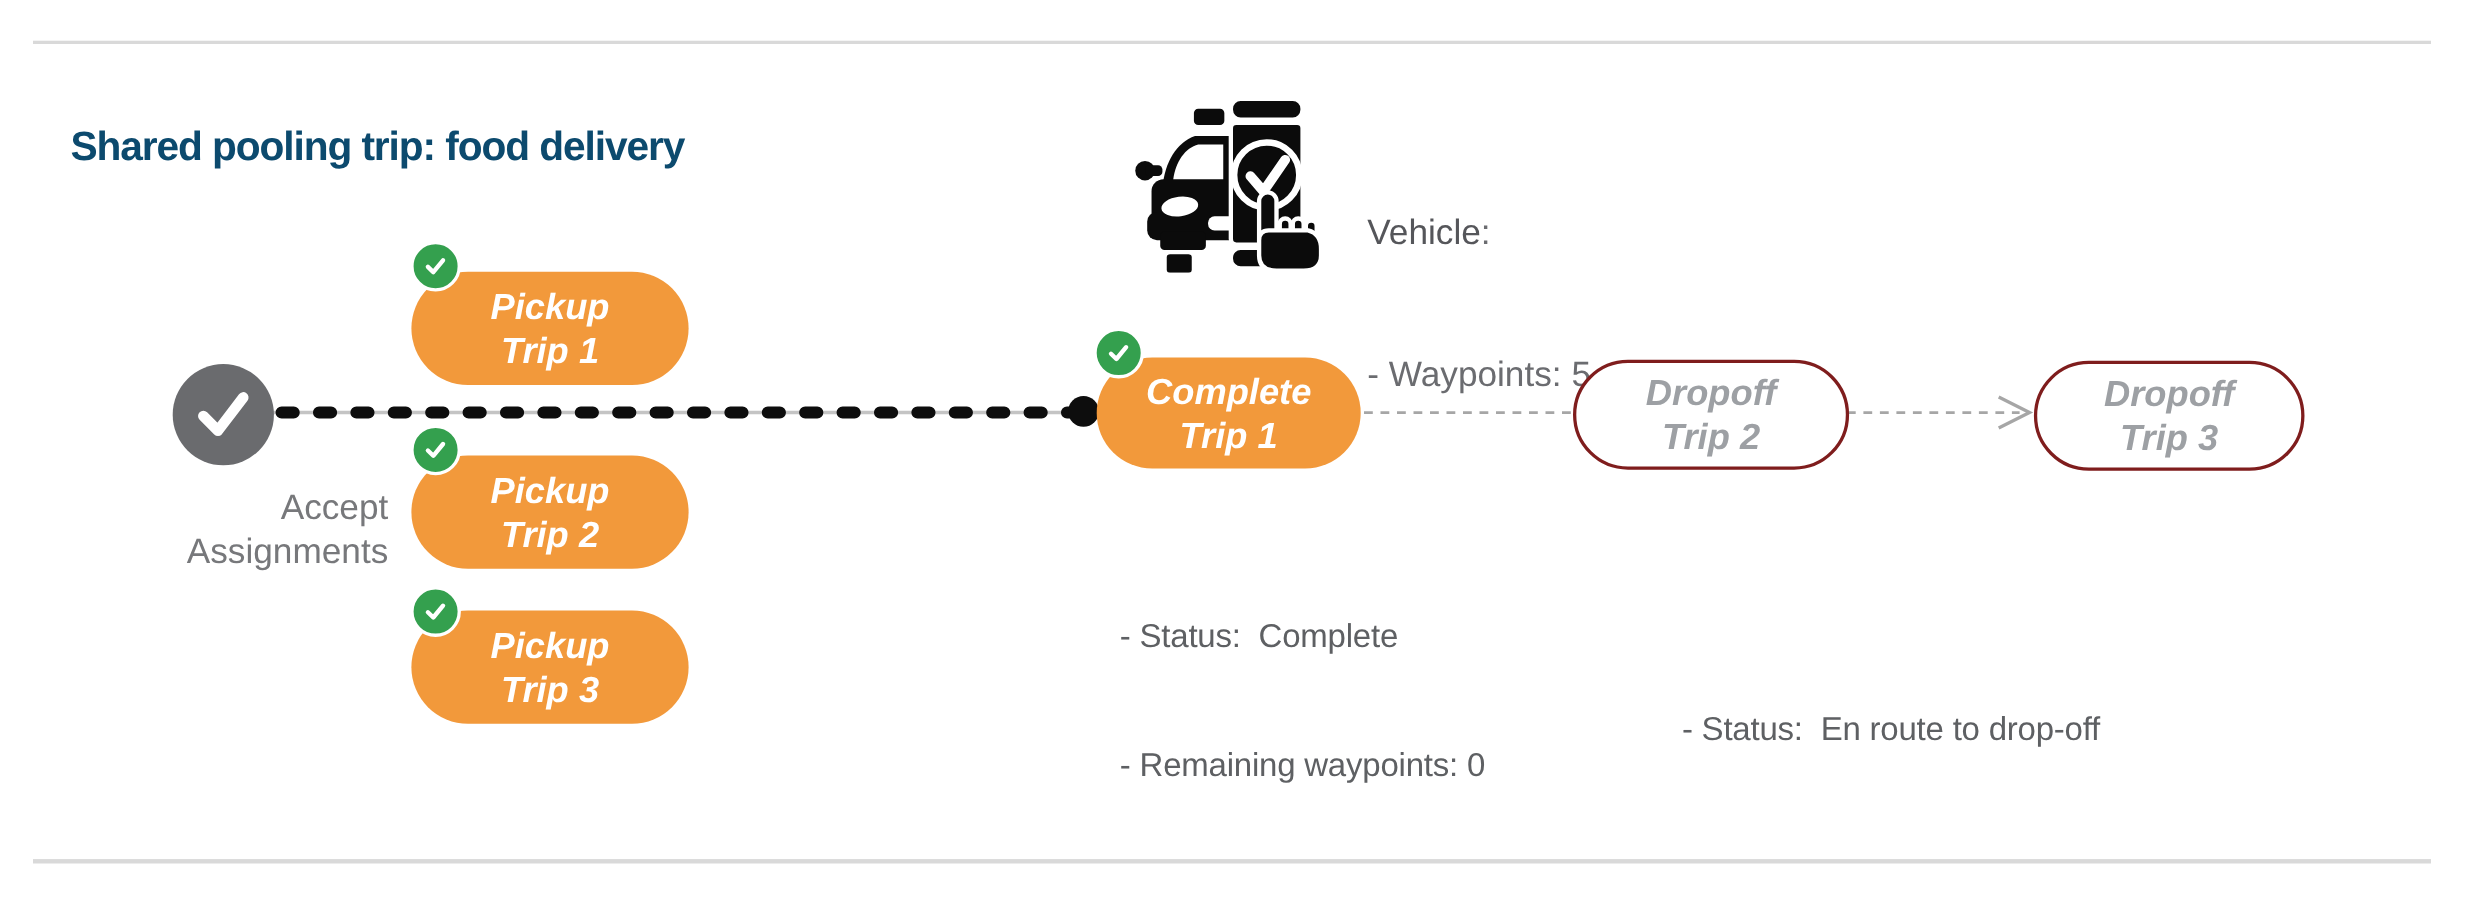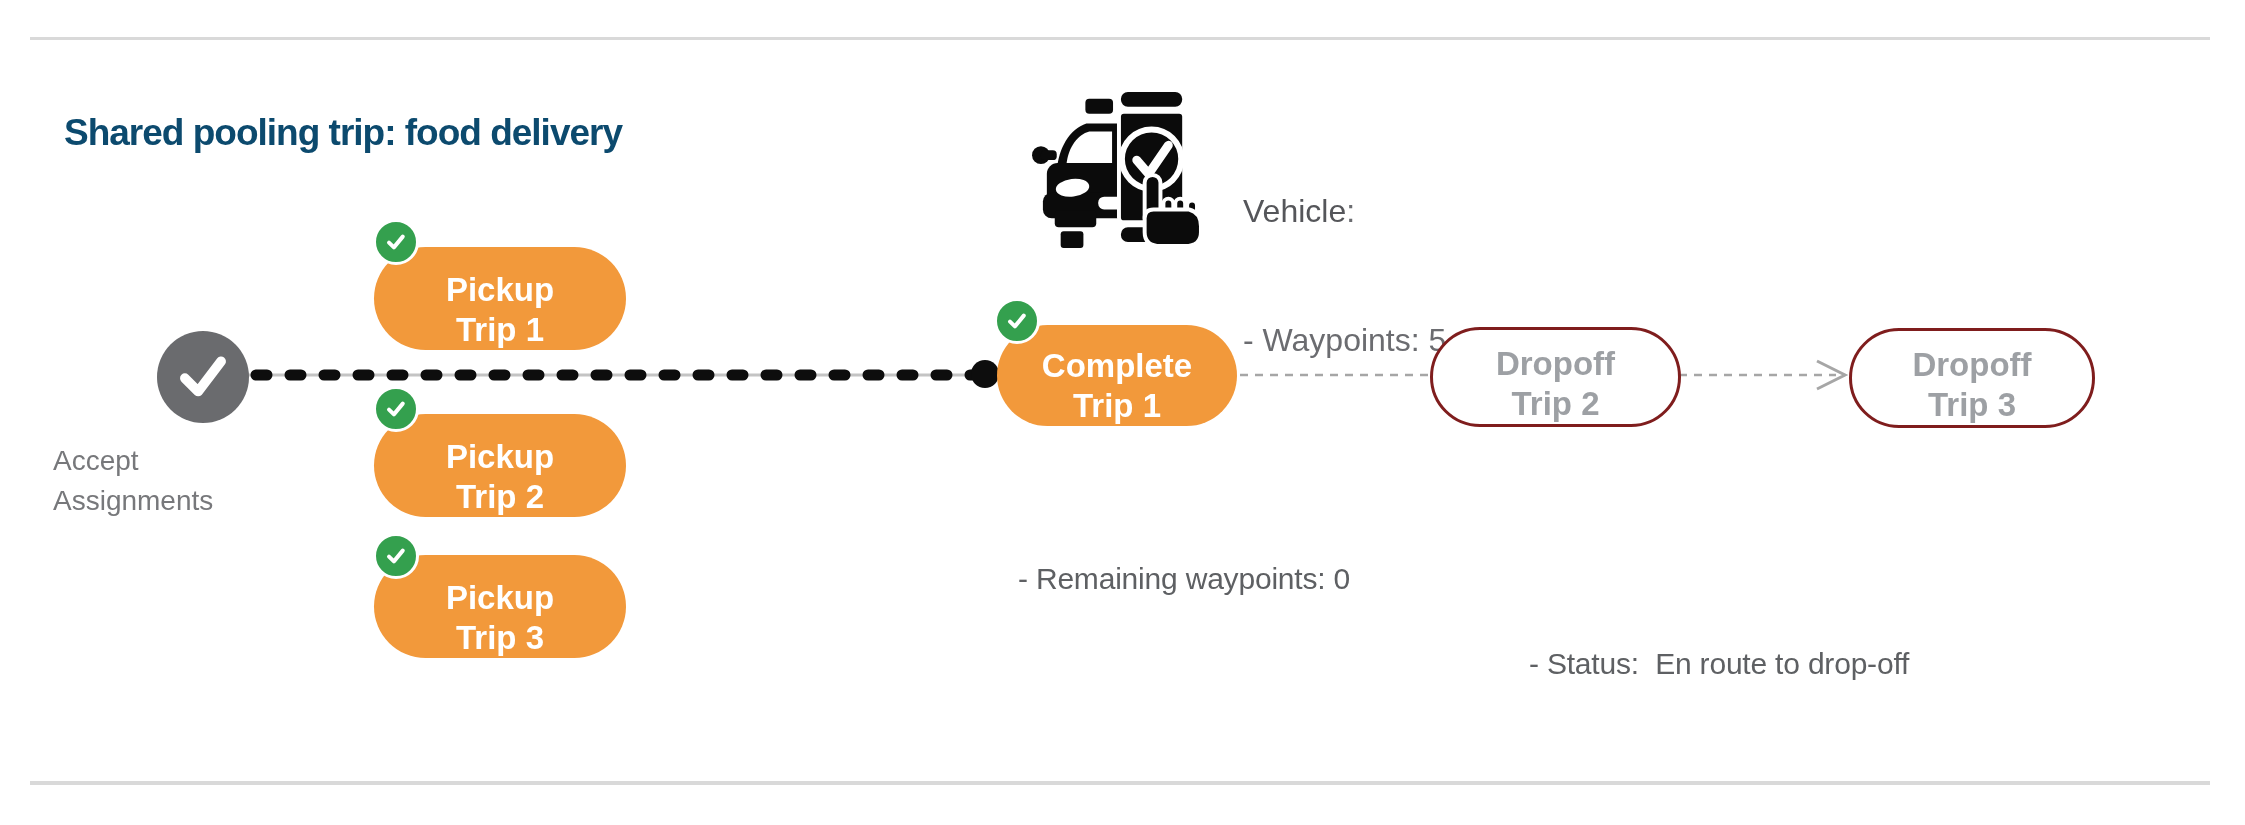--- a/index.html
+++ b/index.html
@@ -10,22 +10,22 @@
   .rule{position:absolute;background:#d9d9d9;}
   .rule.top{left:30px;top:37px;width:2180px;height:3px;}
   .rule.bottom{left:30px;top:781px;width:2180px;height:4px;}
   .title{
     position:absolute;left:64px;top:64px;font-size:37px;font-weight:bold;
     color:#0c4a6e;letter-spacing:-1px;white-space:nowrap;margin-top:48px;
   }
   .connector-layer{position:absolute;left:0;top:0;z-index:1;}
   .pill{
     position:absolute;z-index:2;border-radius:60px;
-    display:flex;flex-direction:column;align-items:center;justify-content:flex-end;
-    text-align:center;font-weight:bold;font-size:33px;line-height:40px;white-space:nowrap;
+    display:flex;flex-direction:column;align-items:center;justify-content:center;
+    text-align:center;font-weight:bold;font-size:33px;line-height:40px;white-space:nowrap;font-style:italic;
   }
   .pill.orange{background:#F2993B;color:#ffffff;}
   .pill.ghost{background:#ffffff;border:3px solid #7f1d1d;color:#9DA0A4;}
   #pill-pickup1{left:374px;top:247px;width:252px;height:103px;}
   #pill-pickup2{left:374px;top:414px;width:252px;height:103px;}
   #pill-pickup3{left:374px;top:555px;width:252px;height:103px;}
   #pill-complete1{left:997px;top:325px;width:240px;height:101px;}
   #pill-dropoff2{left:1430px;top:327px;width:245px;height:94px;}
   #pill-dropoff3{left:1849px;top:328px;width:240px;height:94px;}
   .badge{
@@ -36,22 +36,22 @@
   #badge-pickup1{left:373px;top:219px;}
   #badge-pickup2{left:373px;top:386px;}
   #badge-pickup3{left:373px;top:533px;}
   #badge-complete1{left:994px;top:298px;}
   .accept-circle{
     position:absolute;z-index:3;left:157px;top:331px;width:92px;height:92px;
     border-radius:50%;background:#6A6B6E;
     display:flex;align-items:center;justify-content:center;
   }
   .accept-label{
-    position:absolute;left:53px;top:441px;width:300px;text-align:left;
-    font-size:28px;line-height:40px;color:#77787B;
+    position:absolute;left:53px;top:441px;width:300px;text-align:right;
+    font-size:32px;line-height:40px;color:#77787B;
   }
   .vehicle-icon{position:absolute;left:1028px;top:86px;z-index:2;}
   .vehicle-info{position:absolute;left:1243px;top:104px;font-size:32px;line-height:43px;color:#6B6C70;white-space:pre;}
   .vehicle-info .bold{font-weight:normal;color:#55565A;}
   .status-block{
     position:absolute;font-size:30px;line-height:39px;color:#5E6063;
     white-space:pre;letter-spacing:-0.2px;
   }
   .status-block .hdr b{font-weight:bold;color:#56575B;}
   #status-trip12{left:1018px;top:481px;}
@@ -171,20 +171,21 @@
       <path d="M118 134 q0 -9 9 -9 l36 0 q12 3 12 17 l0 6 q0 14 -16 14 l-25 0 q-16 0 -16 -14 z"></path>
     </g>
   </svg>
 
   <div class="vehicle-info">
     <div><span class="bold">Vehicle</span><span>:</span></div>
     <div>- Waypoints: 5</div>
   </div>
 
   <div class="status-block" id="status-trip12">
+    <div>- Status:  Complete</div>
     <div>- Remaining waypoints: 0</div>
     
     
     
   </div>
 
   <div class="status-block" id="status-trip3">
     <div>- Status:  En route to drop-off</div>
     
   </div>

